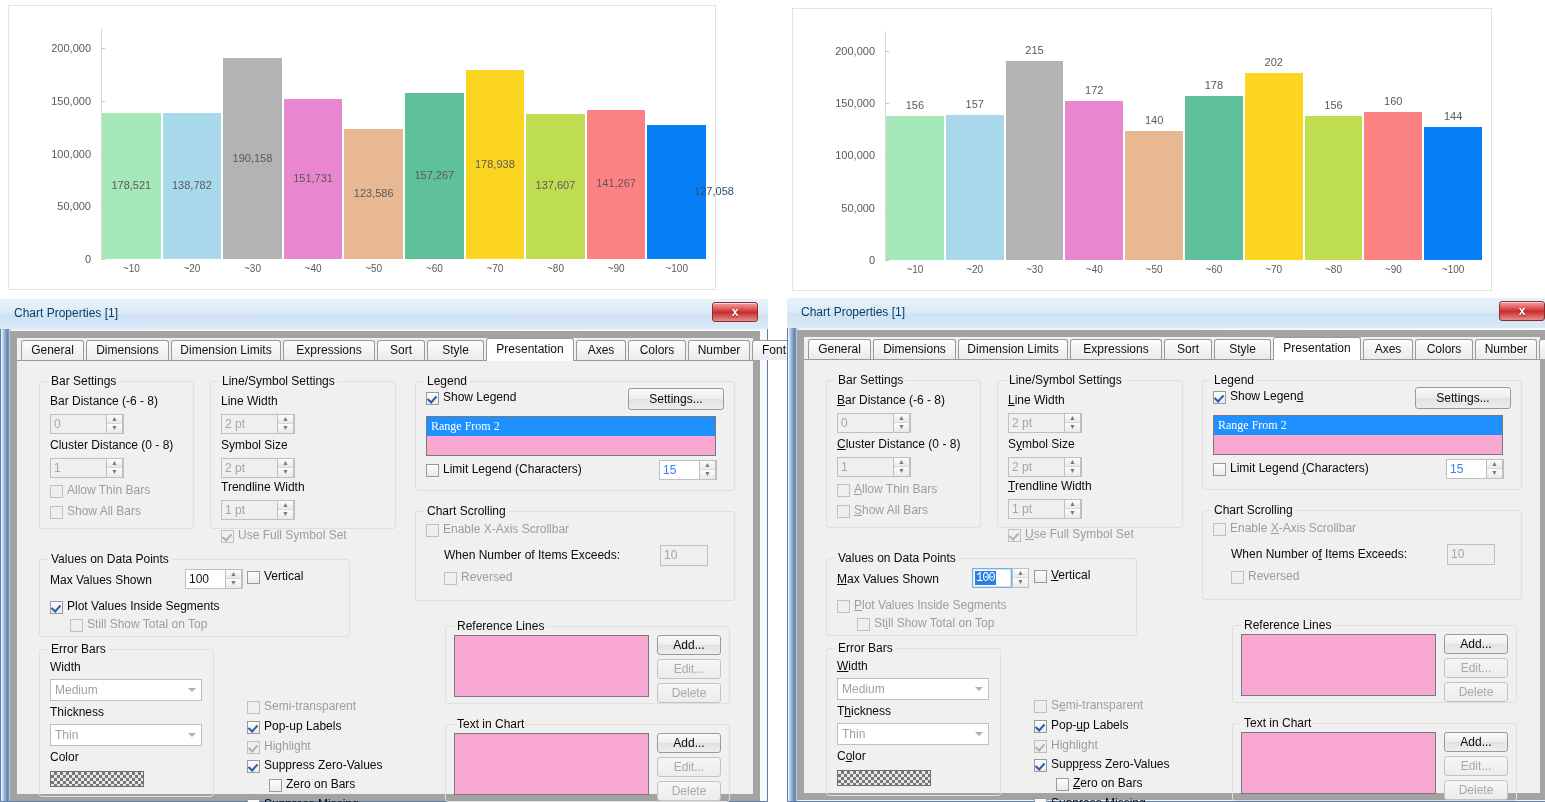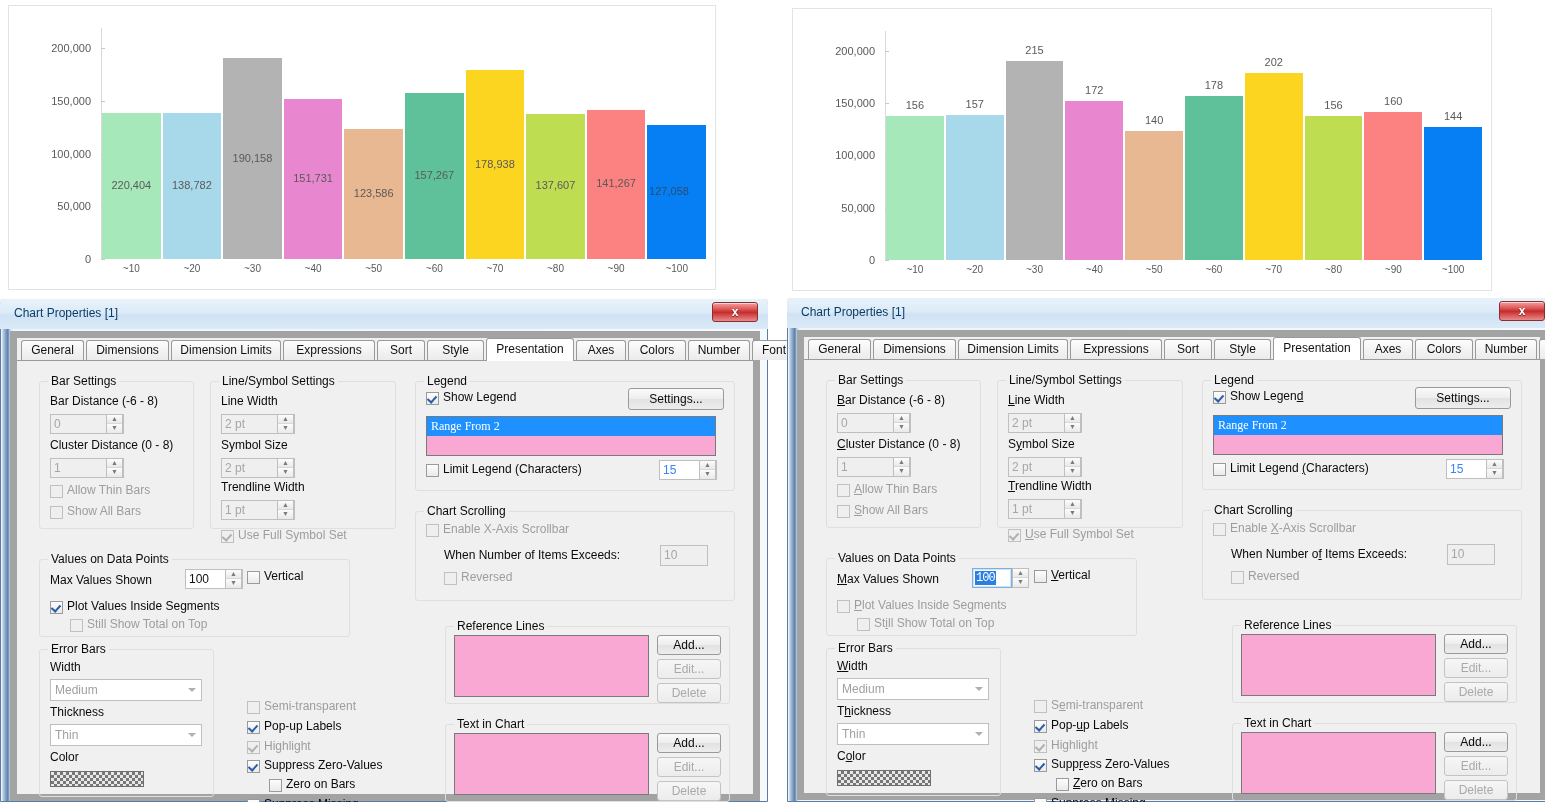--- a/index.html
+++ b/index.html
@@ -151,21 +151,21 @@
       <div class="ytick-mark" style="left: 92px; top: 253px;"></div>
       <div class="ytick" style="top: 200.26px; width: 82px; left: 0px;">50,000</div>
       <div class="ytick-mark" style="left: 92px; top: 200.26px;"></div>
       <div class="ytick" style="top: 147.521px; width: 82px; left: 0px;">100,000</div>
       <div class="ytick-mark" style="left: 92px; top: 147.521px;"></div>
       <div class="ytick" style="top: 94.7808px; width: 82px; left: 0px;">150,000</div>
       <div class="ytick-mark" style="left: 92px; top: 94.7808px;"></div>
       <div class="ytick" style="top: 42.0411px; width: 82px; left: 0px;">200,000</div>
       <div class="ytick-mark" style="left: 92px; top: 42.0411px;"></div>
       <div class="bar" style="left: 93px; width: 58.6px; height: 145.7px; bottom: 30px; background: rgb(166, 232, 185);"></div>
-      <div class="bar-label-in" style="left: 93px; width: 58.6px; top: 173.15px; color: rgb(90, 90, 90);">220,404</div>
+      <div class="bar-label-in" style="left: 93px; width: 58.6px; top: 173.15px; color: rgb(90, 90, 90);">178,521</div>
       <div class="xtick" style="left: 93px; width: 58.6px; top: 257px;">~10</div>
       <div class="bar" style="left: 153.6px; width: 58.6px; height: 146.386px; bottom: 30px; background: rgb(168, 217, 234);"></div>
       <div class="bar-label-in" style="left: 153.6px; width: 58.6px; top: 172.807px; color: rgb(90, 90, 90);">138,782</div>
       <div class="xtick" style="left: 153.6px; width: 58.6px; top: 257px;">~20</div>
       <div class="bar" style="left: 214.2px; width: 58.6px; height: 200.578px; bottom: 30px; background: rgb(179, 179, 179);"></div>
       <div class="bar-label-in" style="left: 214.2px; width: 58.6px; top: 145.711px; color: rgb(90, 90, 90);">190,158</div>
       <div class="xtick" style="left: 214.2px; width: 58.6px; top: 257px;">~30</div>
       <div class="bar" style="left: 274.8px; width: 58.6px; height: 160.045px; bottom: 30px; background: rgb(232, 135, 208);"></div>
       <div class="bar-label-in" style="left: 274.8px; width: 58.6px; top: 165.977px; color: rgb(90, 90, 90);">151,731</div>
       <div class="xtick" style="left: 274.8px; width: 58.6px; top: 257px;">~40</div>
@@ -178,21 +178,21 @@
       <div class="bar" style="left: 456.6px; width: 58.6px; height: 188.743px; bottom: 30px; background: rgb(252, 213, 33);"></div>
       <div class="bar-label-in" style="left: 456.6px; width: 58.6px; top: 151.629px; color: rgb(90, 90, 90);">178,938</div>
       <div class="xtick" style="left: 456.6px; width: 58.6px; top: 257px;">~70</div>
       <div class="bar" style="left: 517.2px; width: 58.6px; height: 145.147px; bottom: 30px; background: rgb(190, 221, 80);"></div>
       <div class="bar-label-in" style="left: 517.2px; width: 58.6px; top: 173.426px; color: rgb(90, 90, 90);">137,607</div>
       <div class="xtick" style="left: 517.2px; width: 58.6px; top: 257px;">~80</div>
       <div class="bar" style="left: 577.8px; width: 58.6px; height: 149.008px; bottom: 30px; background: rgb(252, 129, 129);"></div>
       <div class="bar-label-in" style="left: 577.8px; width: 58.6px; top: 171.496px; color: rgb(90, 90, 90);">141,267</div>
       <div class="xtick" style="left: 577.8px; width: 58.6px; top: 257px;">~90</div>
       <div class="bar" style="left: 638.4px; width: 58.6px; height: 134.02px; bottom: 30px; background: rgb(6, 127, 245);"></div>
-      <div class="bar-label-in" style="left: 620px; width: 80px; top: 178.99px; color: rgb(43, 76, 115);">127,058</div>
+      <div class="bar-label-in" style="left: 665px; width: 80px; top: 178.99px; color: rgb(43, 76, 115);">127,058</div>
       <div class="xtick" style="left: 638.4px; width: 58.6px; top: 257px;">~100</div>
     </div>
 </div>
 
 <div class="chart-panel" style="left:792px; top:8px; width:700px; height:283px;">
   <div class="chart-inner" id="chart-right-inner">
       <div class="y-axis-line" style="left: 92px; top: 22px; height: 229px;"></div>
       <div class="ytick" style="top: 251px; width: 82px; left: 0px;">0</div>
       <div class="ytick-mark" style="left: 92px; top: 251px;"></div>
       <div class="ytick" style="top: 198.717px; width: 82px; left: 0px;">50,000</div>

